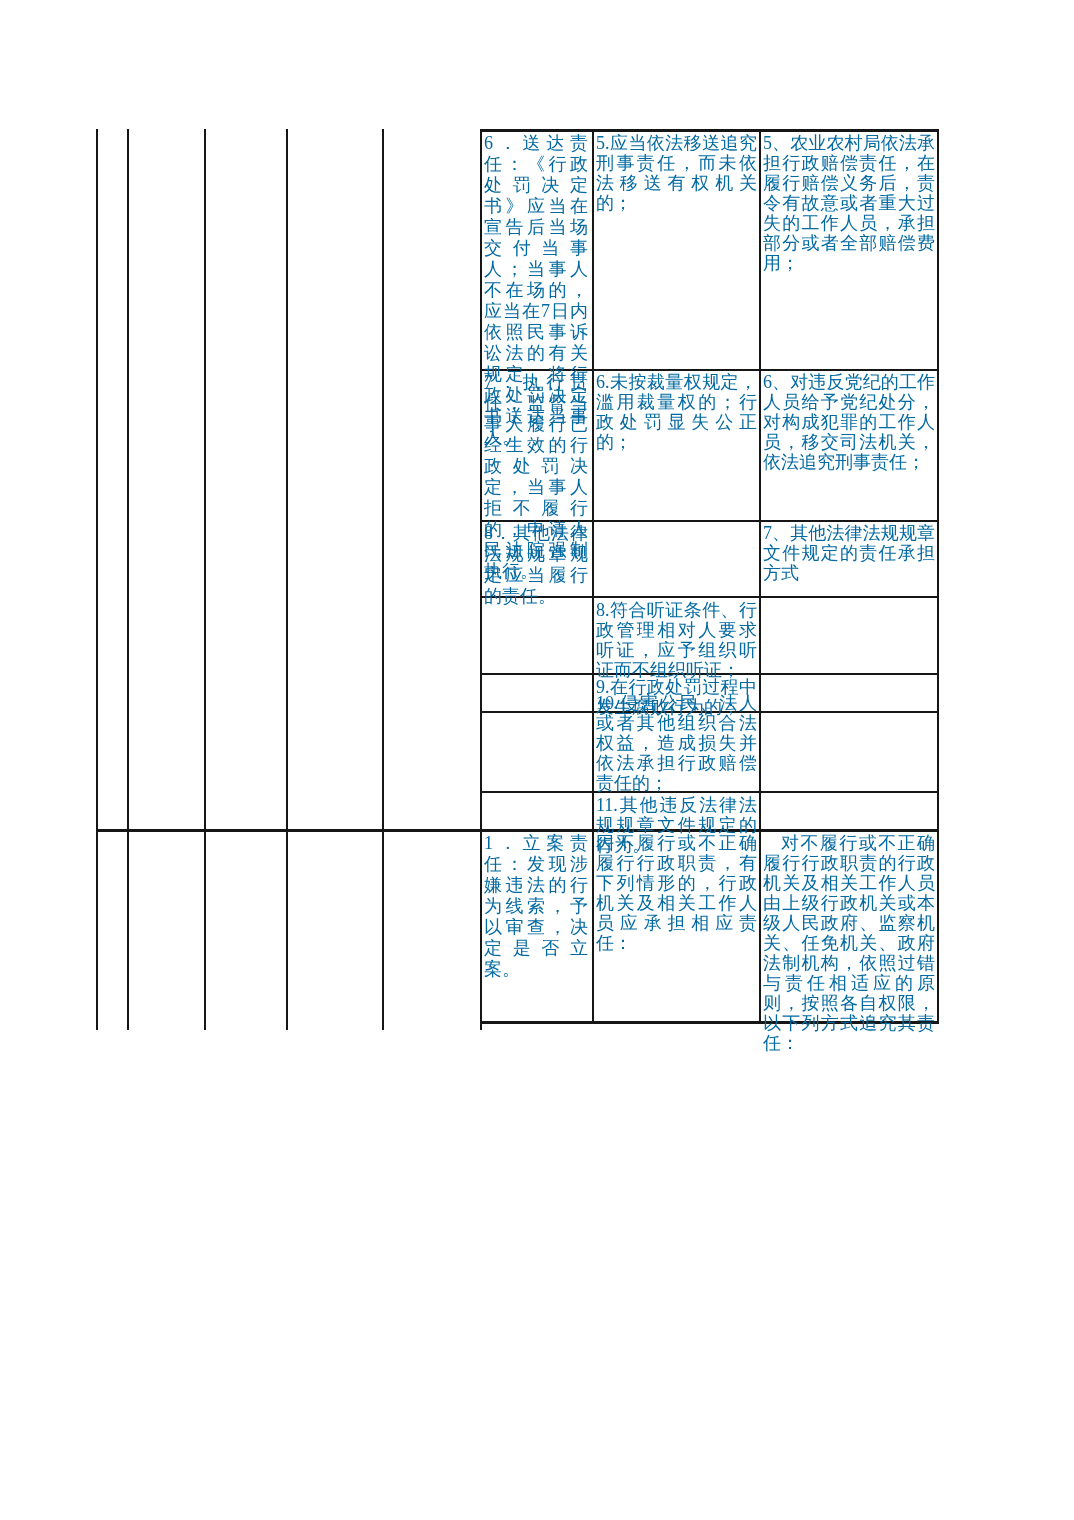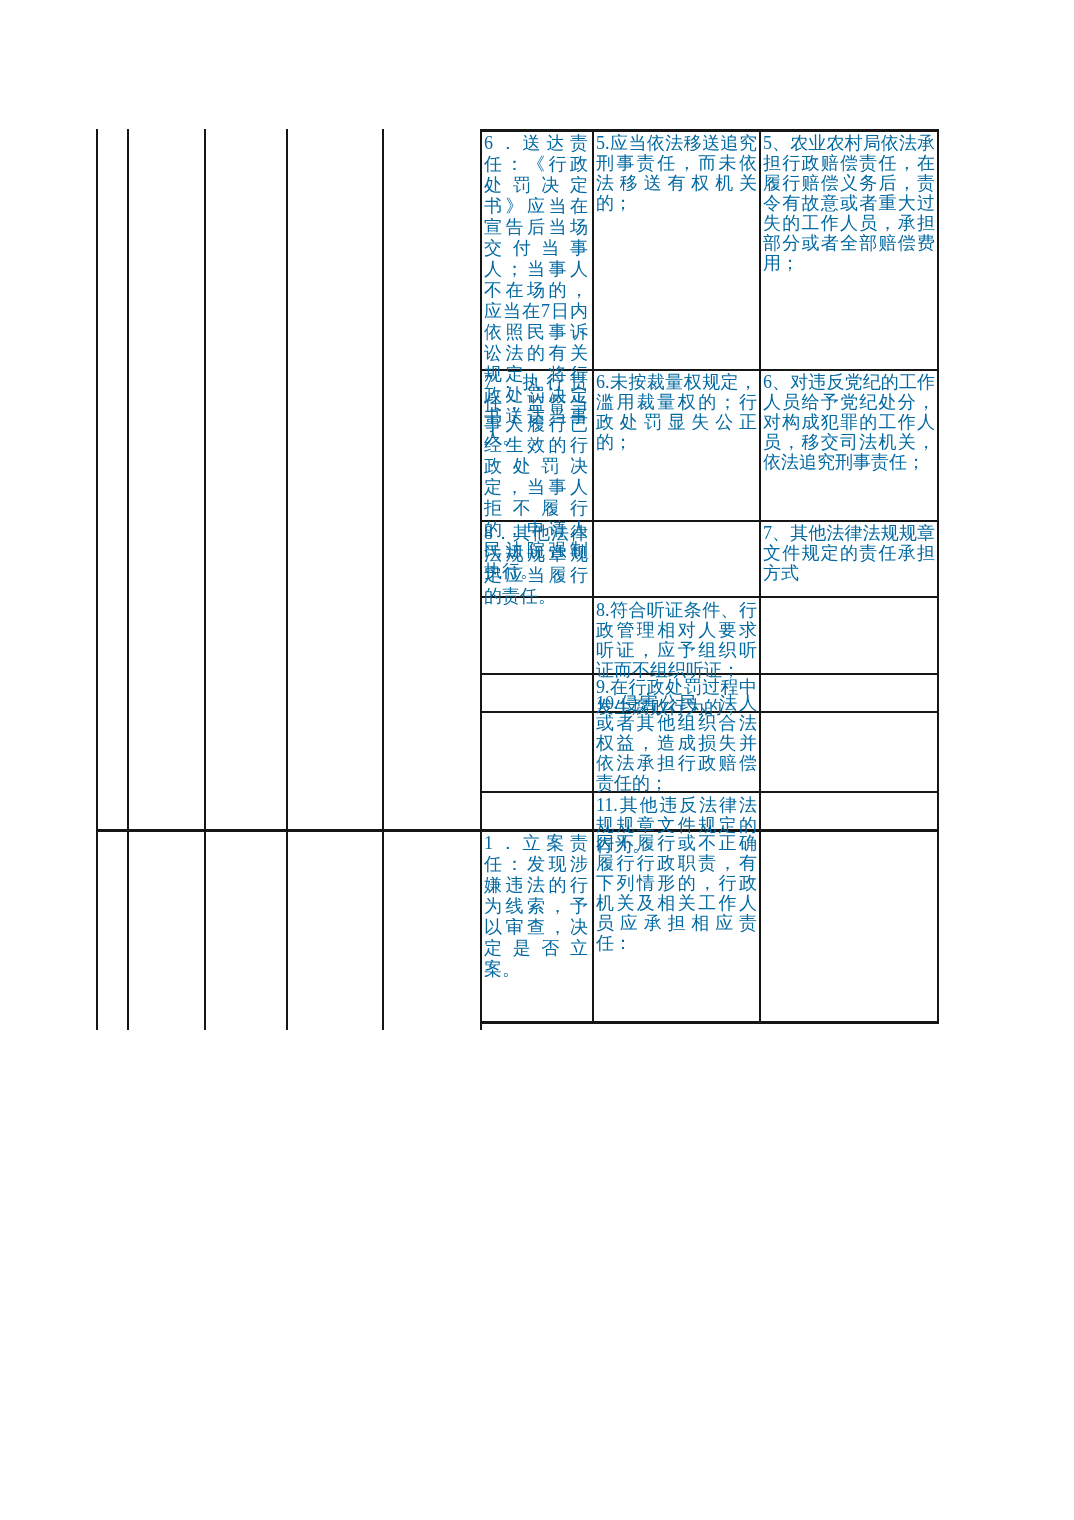--- a/index.html
+++ b/index.html
@@ -100,14 +100,17 @@
   <div class="cell cG r7">
     <div class="tx">11.其他违反法律法规规章文件规定的行为。</div>
   </div>
 
   <div class="cell col-duty cF r8">
     <div class="tx">1．立案责任：发现涉嫌违法的行为线索，予以审查，决定是否立案。</div>
   </div>
   <div class="cell cG r8">
     <div class="tx">因不履行或不正确履行行政职责，有下列情形的，行政机关及相关工作人员应承担相应责任：</div>
   </div>
+  <div class="cell cH r8 indent">
+    <div class="tx">对不履行或不正确履行行政职责的行政机关及相关工作人员由上级行政机关或本级人民政府、监察机关、任免机关、政府法制机构，依照过错与责任相适应的原则，按照各自权限，以下列方式追究其责任：</div>
+  </div>
 
 </div>
 
 </body></html>

